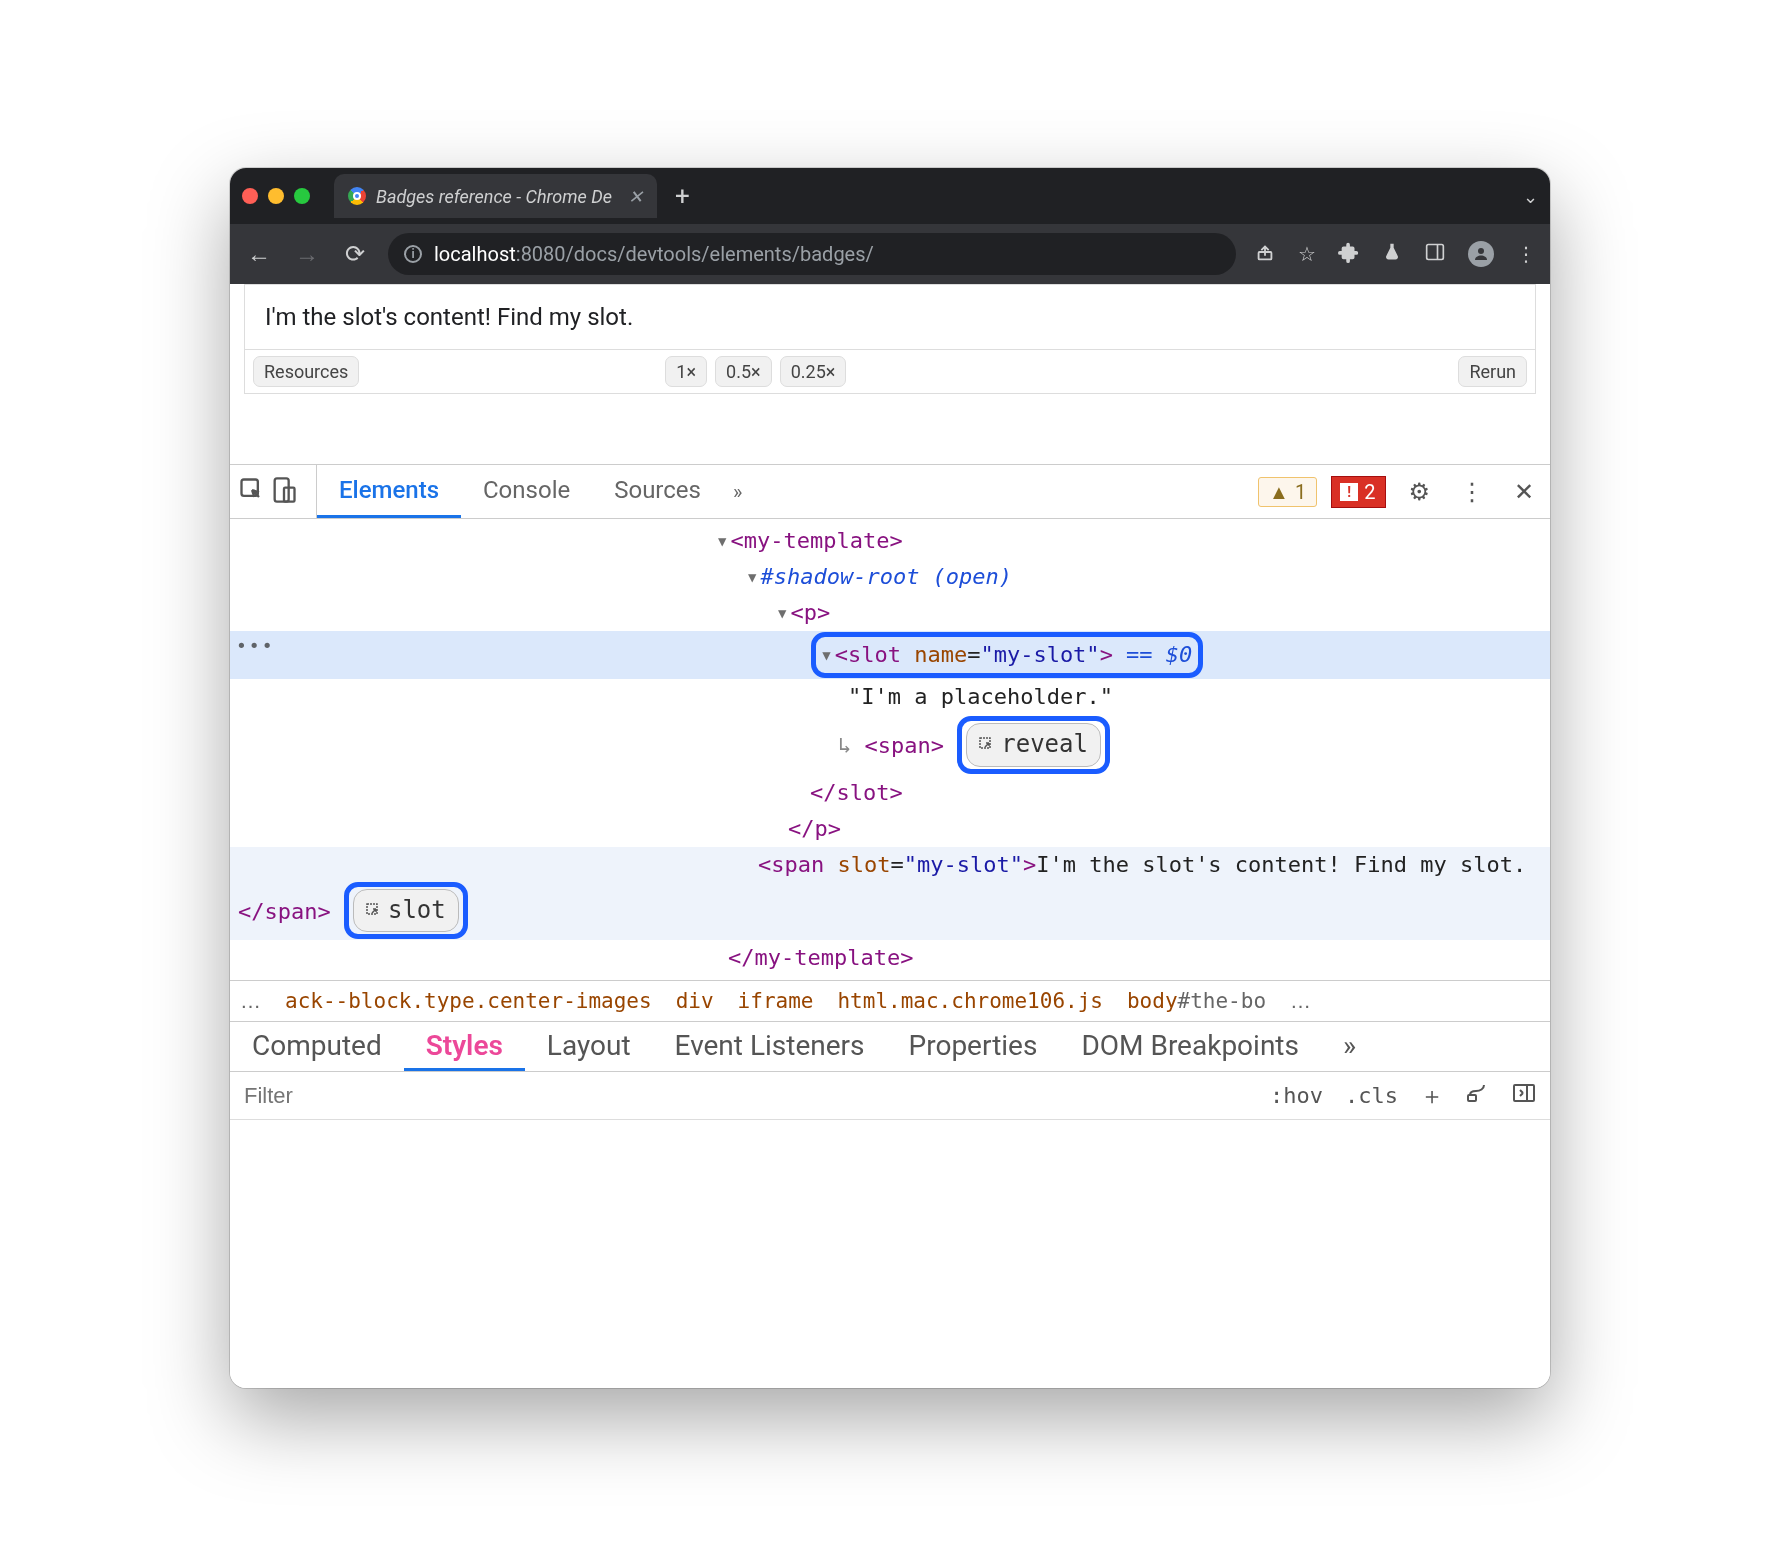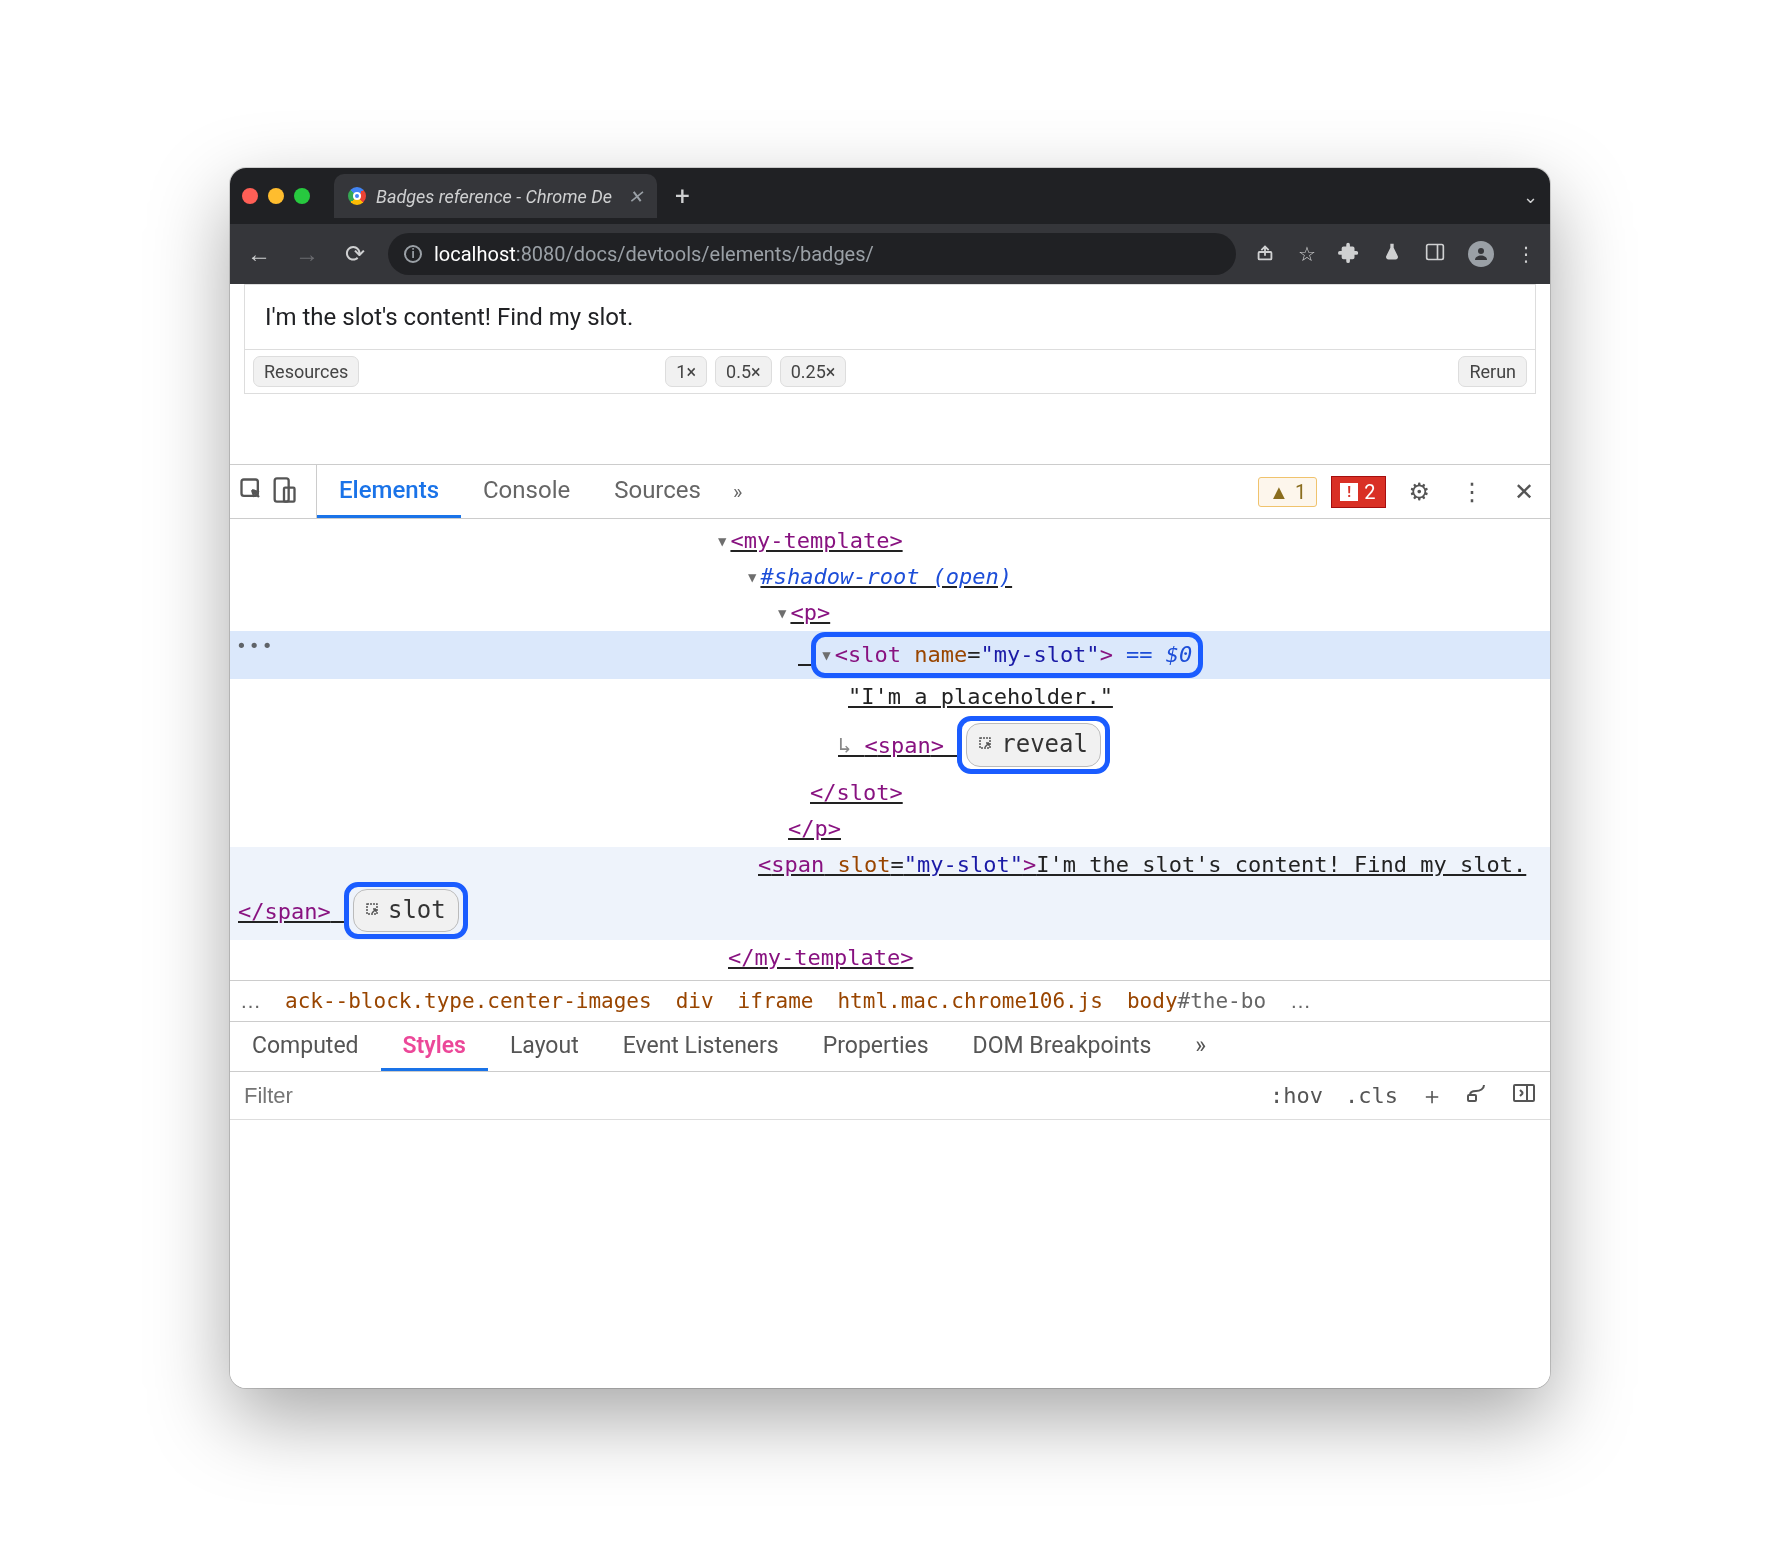--- a/index.html
+++ b/index.html
@@ -49,21 +49,21 @@
   .dt-tabitem.active { color:#1a73e8; border-bottom-color:#1a73e8; font-weight:500;}
   .dt-more { font-size:20px; color:#666; padding:0 10px; }
   .dt-right { margin-left:auto; display:flex; align-items:center; gap:14px; }
   .warnpill { border:1px solid #f0c36d; background:#fdf6ec; color:#8a6d1e; padding:2px 10px; border-radius:3px; font-size:20px; display:flex; gap:6px; align-items:center;}
   .errpill { background:#d93025; color:#fff; padding:3px 10px 3px 8px; border:1px solid #a50e0e; font-size:20px; display:flex; gap:6px; align-items:center;}
   .errpill .sq{width:18px;height:18px;background:#fff;color:#d93025;font-weight:bold;display:inline-flex;align-items:center;justify-content:center;font-size:14px;}
   .dt-gear, .dt-kebab, .dt-close { color:#555; font-size:24px; padding:0 8px;}
 
   
   .dom { font-family: Menlo, Consolas, monospace; font-size: 22px; line-height: 1.55; padding: 4px 0; color:#222; overflow:hidden;}
-  .dom .row { white-space: nowrap; padding: 1px 0 1px 8px; text-decoration: underline; }
+  .dom .row { white-space: nowrap; padding: 1px 0 1px 8px; }
   .dom .indent { display:inline-block; }
   .arrow { color:#6e6e6e; font-size:14px; margin-right:4px; display:inline-block; transform:translateY(-2px);}
   .tag { color:#881280; }
   .attrn { color:#994500; }
   .attrv { color:#1a1aa6; }
   .txt { color:#222; }
   .gray { color:#1d4ed8; font-style: italic; }
   .row.sel { background:#dbe8fb; }
   .row.hov { background:#eef3fb; }
   .badge { display:inline-flex; align-items:center; gap:6px; background:#f1f1f1; border:1px solid #bbb; border-radius:14px; padding:2px 12px; font-family: Menlo, monospace; font-size:24px; color:#333;}
@@ -72,21 +72,21 @@
   .seldots { position:absolute; left:6px; color:#5f6368; font-size:18px; letter-spacing:2px;}
   .dom-wrap{position:relative;}
 
   
   .crumb { border-top:1px solid #ccc; border-bottom:1px solid #ccc; padding: 8px 10px; color:#994500; font-family:Menlo,monospace; font-size:21px; display:flex; gap:24px; align-items:center; overflow:hidden; }
   .crumb .ell { color:#666; font-family:-apple-system,sans-serif;}
   .crumb .sub { color:#666; }
 
   
   .subtabs { display:flex; align-items:center; border-bottom:1px solid #ccc; height:50px; }
-  .stab { font-size:23px; color:#555; padding:0 22px; height:100%; display:flex; align-items:center; border-bottom:3px solid transparent;}
+  .stab { font-size:28px; color:#555; padding:0 22px; height:100%; display:flex; align-items:center; border-bottom:3px solid transparent;}
   .stab.active { color:#ec4899; font-weight:600; border-bottom-color:#1a73e8;}
 
   
   .stoolbar { display:flex; align-items:center; height:48px; border-bottom:1px solid #ddd; }
   .sfilter { flex:1; padding:0 14px; color:#888; font-size:22px; border:none; outline:none; height:100%; }
   .sright { display:flex; align-items:center; gap:22px; padding-right:14px; color:#555; font-family:Menlo,monospace; font-size:22px;}
   .sright .plus{font-family:-apple-system,sans-serif; font-size:24px;}
 </style>
 </head>
 <body>

